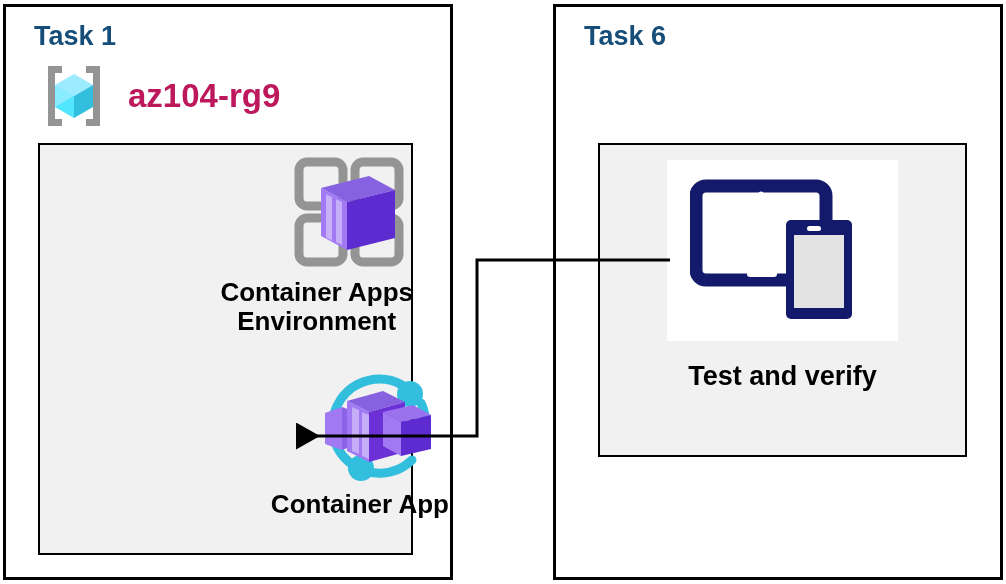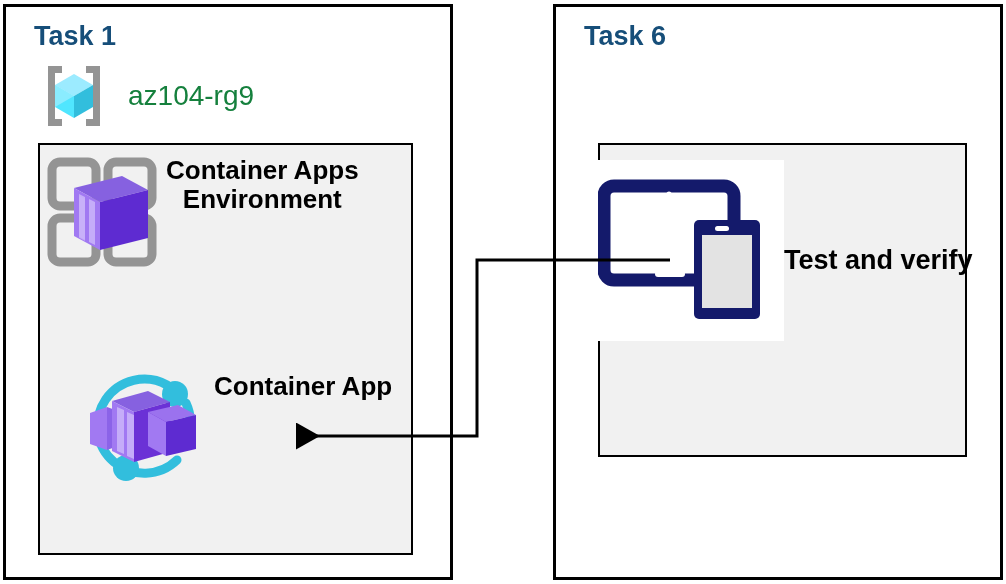--- a/index.html
+++ b/index.html
@@ -47,42 +47,42 @@
   #rg-row {
     position: absolute;
     left: 36px;
     top: 58px;
     height: 76px;
     display: flex;
     align-items: center;
     gap: 16px;
   }
   #rg-label {
-    font-size: 28px;
-    font-weight: normal;
-    color: #15803d;
+    font-size: 33px;
+    font-weight: bold;
+    color: #be185d;
     white-space: nowrap;
   }
 
   
   .inner-box {
     position: absolute;
     background: #f1f1f1;
     border: 2px solid #000000;
     box-sizing: border-box;
   }
   #task1-inner { left: 38px;  top: 143px; width: 375px; height: 412px; }
   #task2-inner { left: 598px; top: 143px; width: 369px; height: 314px; }
 
   
   .figure {
     position: absolute;
     display: flex;
-    flex-direction: row;
-    align-items: flex-start;
+    flex-direction: column;
+    align-items: flex-end;
   }
   .figure-caption {
     font-size: 26px;
     font-weight: bold;
     color: #000000;
     text-align: center;
     line-height: 1.12;
     white-space: pre-line;
     margin-top: 4px;
   }
@@ -90,20 +90,21 @@
   #cae-figure { left: 38px; top: 152px; width: 375px; }
   #capp-figure { left: 38px; top: 368px; width: 375px; padding-left: 36px; }
 
   
   #tv-figure {
     position: absolute;
     left: 598px;
     top: 160px;
     width: 369px;
     display: flex;
+    flex-direction: column;
     align-items: center;
   }
   #tv-icon-bg {
     background: #ffffff;
     width: 231px;
     height: 181px;
     display: flex;
     align-items: center;
     justify-content: center;
   }

